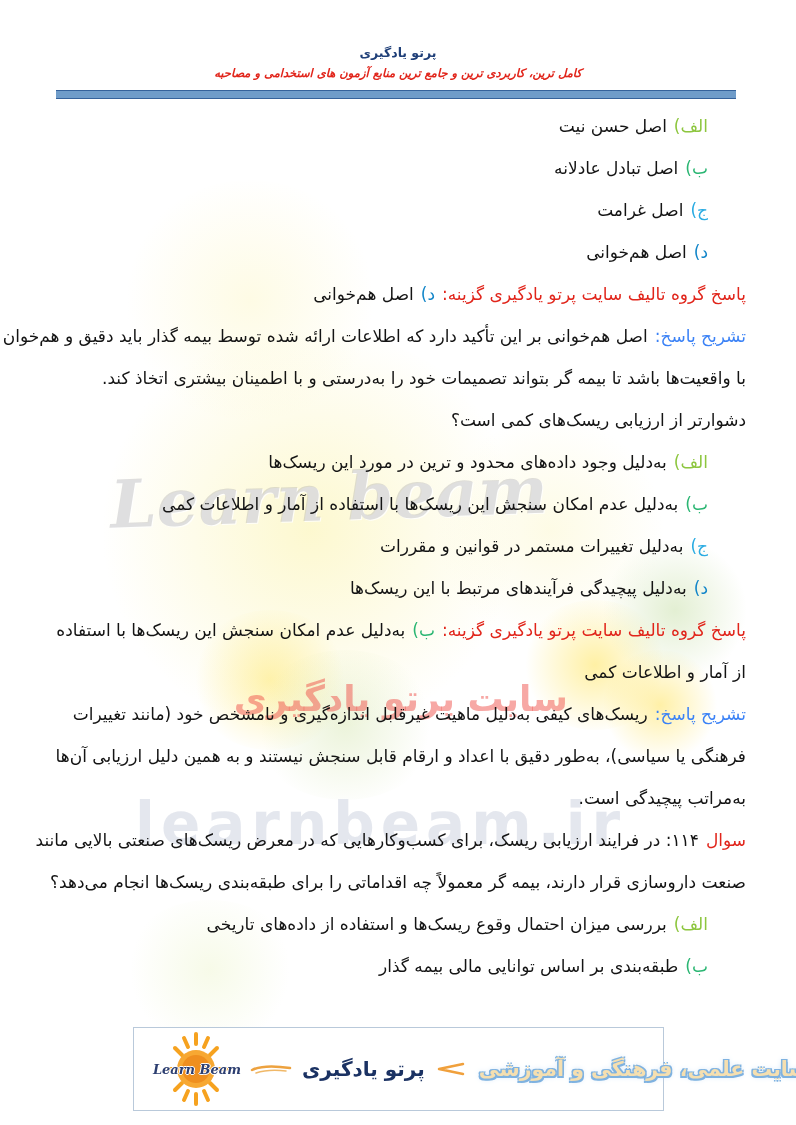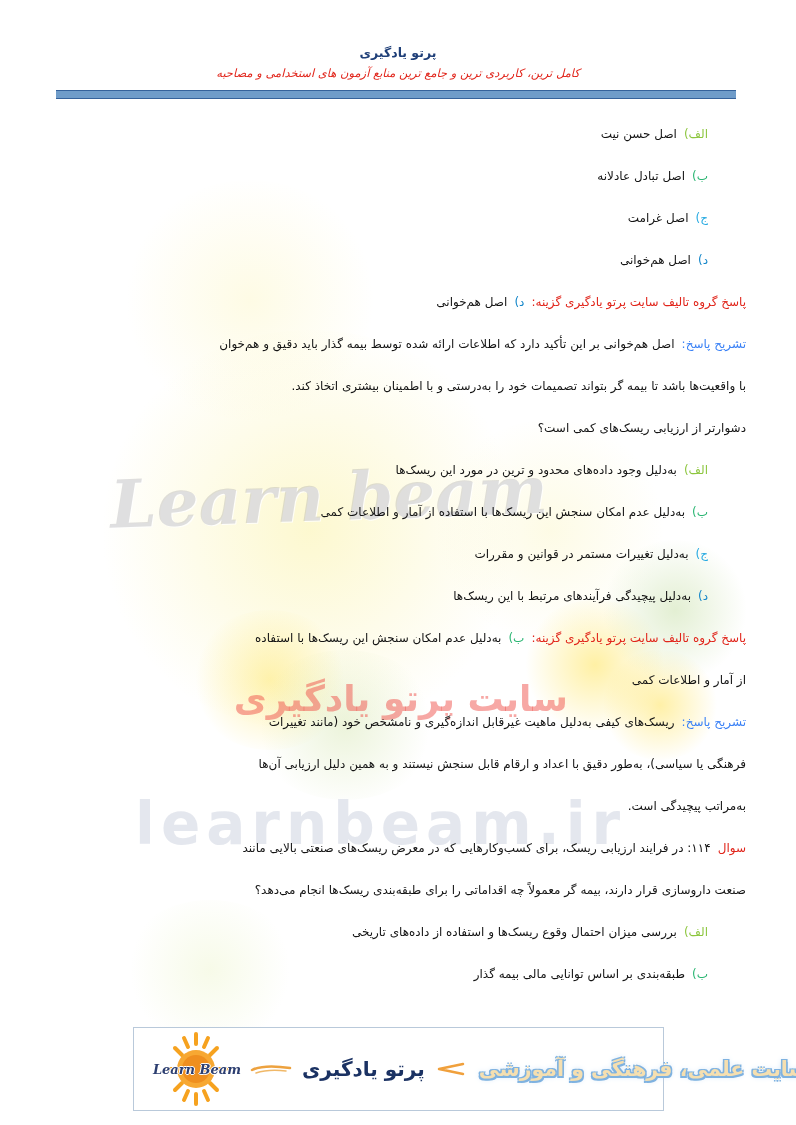--- a/index.html
+++ b/index.html
@@ -32,26 +32,26 @@
   }
   .wm-domain{
     position:absolute;left:135px;top:742px;z-index:0;
     font-size:58px;font-weight:bold;letter-spacing:6px;
     color:rgba(205,212,224,.55);
     text-shadow:0 0 2px rgba(255,255,255,.9);white-space:nowrap;margin-top:48px;
   }
   
   .header{position:relative;z-index:1;text-align:center;padding-top:44px;direction:rtl;}
   .header .site-title{color:#1f3f78;font-size:12.5px;font-weight:bold;line-height:18px;}
-  .header .tagline{color:#e1251b;font-size:11.5px;font-weight:normal;line-height:22px;font-style:italic;}
+  .header .tagline{color:#e1251b;font-size:11.5px;font-weight:bold;line-height:22px;font-style:italic;}
   .divider{position:relative;z-index:1;margin:6px 60px 0 56px;height:7px;
     background:#6f9cc9;border-top:1.5px solid #35629b;border-bottom:1.5px solid #35629b;}
   
   .content{position:relative;z-index:1;direction:rtl;text-align:right;
-    padding:14px 50px 0 50px;color:#141414;font-size:12px;}
+    padding:6px 50px 0 50px;color:#141414;font-size:17px;}
   .line{height:42px;line-height:42px;white-space:nowrap;}
   .line.option{padding-right:38px;}
   .red{color:#e1251b;}
   .lbl{margin-left:7px;}
   .c-alef{color:#8dc63f;}
   .c-be{color:#2bb673;}
   .c-jim{color:#29abe2;}
   .c-dal{color:#1386c9;}
   .explain-lbl{color:#3b82f6;text-align:center;}
   .opt-letter{margin-left:7px;}

